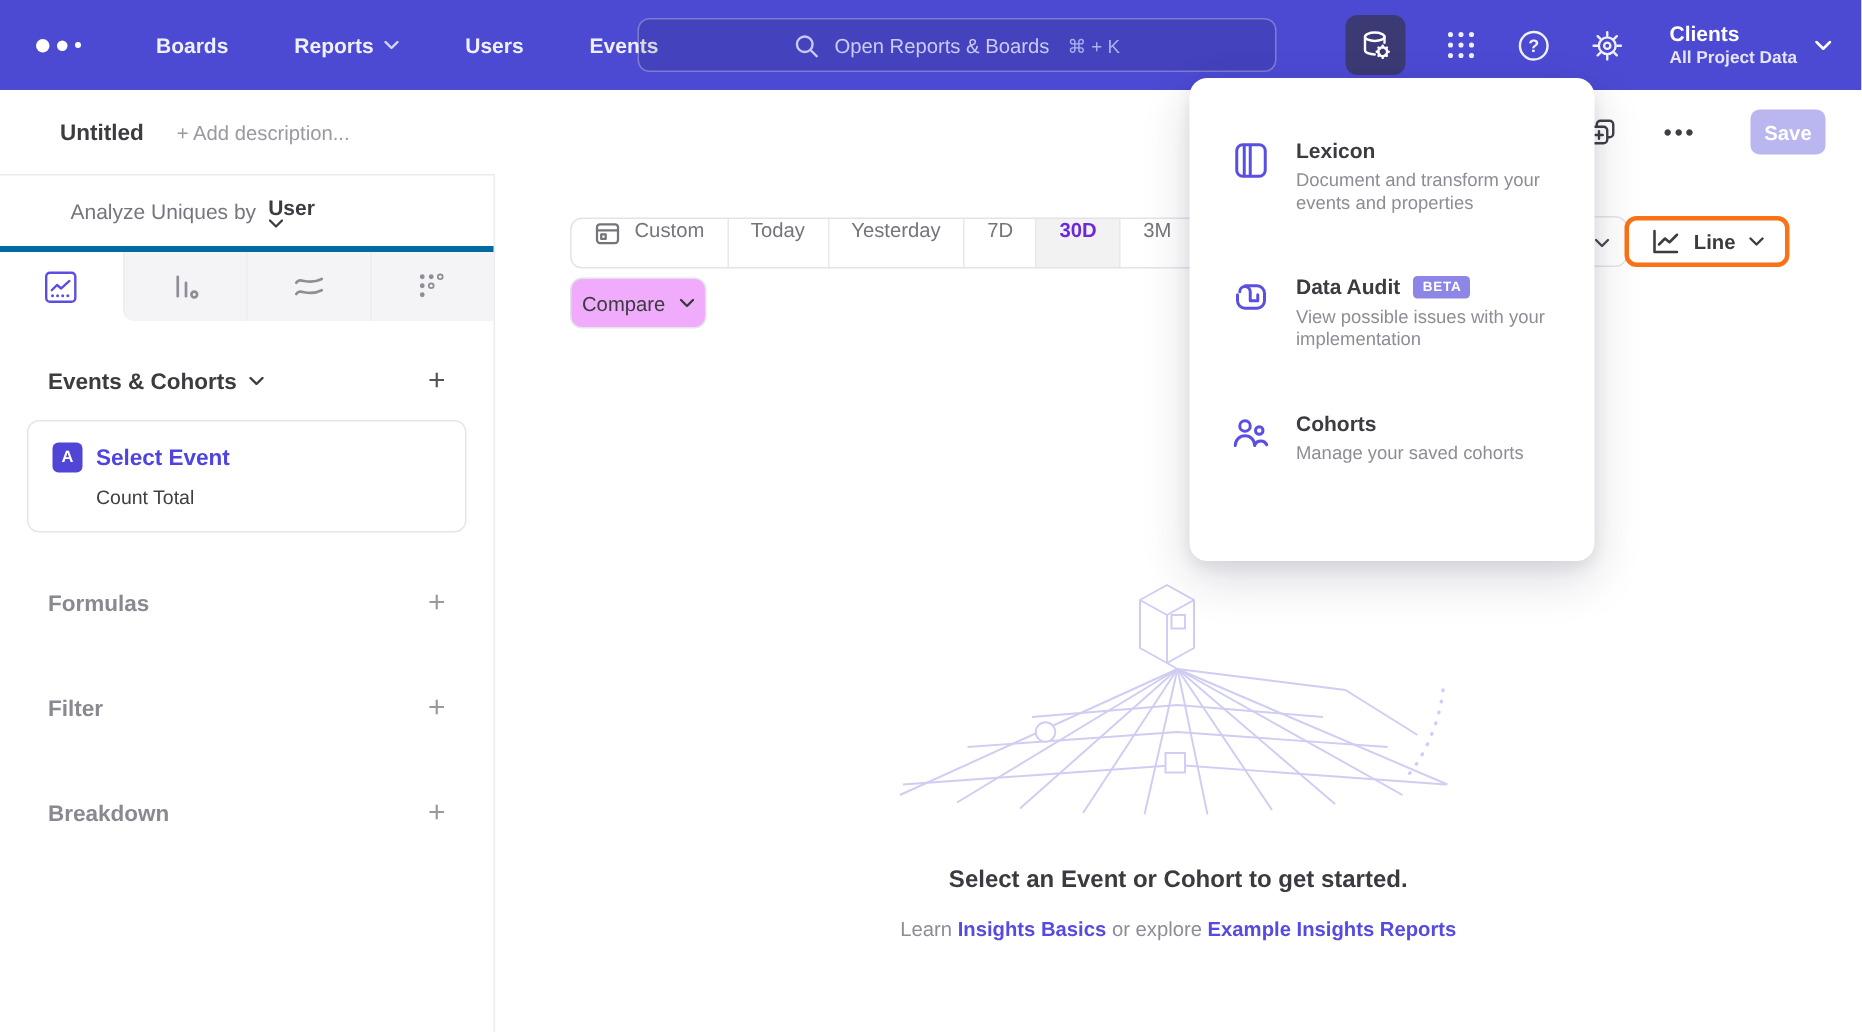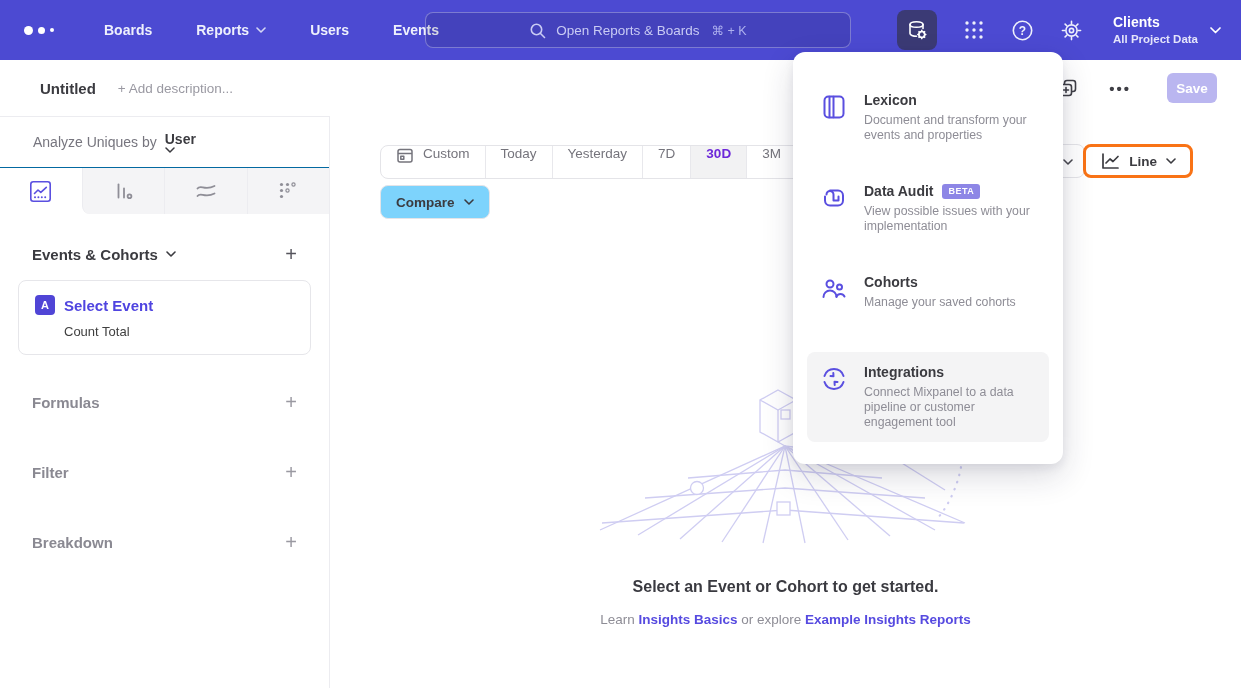--- a/index.html
+++ b/index.html
@@ -35,21 +35,21 @@
   .report-desc { font-size:13.5px; color:#9a99a2; margin-left:22px; cursor:text; }
   .header-right { margin-left:auto; display:flex; align-items:center; }
   .hdr-icon { color:#3f3f46; display:flex; align-items:center; cursor:pointer; }
   .ellipsis { font-size:15px; letter-spacing:2px; color:#3f3f46; margin:0 36px 0 30px; cursor:pointer; font-weight:700; }
   .save-btn { width:50px; height:30px; border:none; border-radius:6px; background:#bab6f0; color:#fff; font-family:inherit;
     font-size:13.5px; font-weight:700; cursor:default; }
 
   
   .body { display:flex; height:572px; }
   .sidebar { width:330px; flex:none; border-right:1px solid #ececf0; border-top:1px solid #ececf0; background:#fff; }
-  .analyze-row { height:51px; display:flex; align-items:center; padding:0 33px; border-bottom:1px solid #0369a1; font-size:14px; }
+  .analyze-row { height:51px; display:flex; align-items:center; padding:0 47px; border-bottom:4px solid #0369a1; font-size:14px; }
   .analyze-label { color:#76757e; margin-right:8px; }
   .analyze-value { color:#3b3b40; font-weight:700; display:flex; align-items:flex-start; cursor:pointer;flex-direction:column; }
   .chart-tabs { display:flex; height:46px; }
   .chart-tab { flex:1; display:flex; align-items:center; justify-content:center; cursor:pointer; color:#8f8e97; background:#f4f4f6; border-left:1px solid #ececf0; }
   .chart-tab:first-child { border-left:none; }
   .chart-tab.selected { background:#fff; color:#5a4fe0; border-bottom-left-radius:0; }
   .chart-tab:nth-child(2){ border-bottom-left-radius:8px; }
   .events-header { margin:30px 32px 0; display:flex; align-items:center; justify-content:space-between; }
   .events-title { font-size:15px; font-weight:700; color:#3b3b40; display:flex; align-items:center; gap:8px; cursor:pointer; }
   .plus { font-size:20px; font-weight:400; color:#55545c; cursor:pointer; line-height:1; }
@@ -66,21 +66,21 @@
 
   
   .main { flex:1; position:relative; background:#fff; }
   .seg-control { position:absolute; left:50px; top:29px; display:inline-flex; height:34px; border:1px solid #e4e4e8;
     border-radius:8px; background:#fff; overflow:hidden; z-index:2; }
   .seg { display:flex; gap:9px; padding:0 15px; font-size:13.5px; color:#75747c; cursor:pointer;
     border-left:1px solid #e8e8ec; white-space:nowrap; }
   .seg:first-child { border-left:none; }
   .seg.sel { background:#f2f2f3; color:#6d28d9; font-weight:700; }
   .compare-btn { position:absolute; left:50px; top:69px; height:34px; display:inline-flex; align-items:center; gap:9px;
-    padding:0 15px; border:1px solid #e4e4e8; border-radius:8px; background:#7dd3fc; font-size:13.5px; font-weight:700;
+    padding:0 7px; border:1px solid #e4e4e8; border-radius:8px; background:#f0abfc; font-size:13.5px; font-weight:400;
     color:#3b3b40; cursor:pointer; z-index:2; }
   .interval-btn { position:absolute; left:660px; top:28px; width:95px; height:34px; border:1px solid #e4e4e8; border-radius:8px;
     background:#fff; z-index:1; cursor:pointer; }
   .interval-btn svg { position:absolute; right:11px; top:14px; color:#4a4a50; }
   .line-btn { position:absolute; right:48px; top:28px; height:34px; display:inline-flex; align-items:center; gap:9px;
     padding:0 14px; border:3px solid #f97316; border-radius:8px; background:#fff; font-size:13.5px; font-weight:600;
     color:#3b3b40; cursor:pointer; z-index:2; }
   .illustration { position:absolute; left:260px; top:264px; z-index:0; pointer-events:none; }
   .empty-title { position:absolute; left:0; right:0; top:462px; text-align:center; font-size:16px; font-weight:700; color:#3a3a40; }
   .empty-sub { position:absolute; left:0; right:0; top:496px; text-align:center; font-size:13.5px; color:#8e8d96; }
@@ -414,31 +414,15 @@
         </svg>
       </span>
       <div>
         <div class="menu-title-row">
           <span class="menu-title">Cohorts</span>
         </div>
         <div class="menu-desc">Manage your saved cohorts</div>
       </div>
     </div>
 
-    <div class="menu-item highlighted">
-      <span class="menu-icon">
-        <svg width="26" height="26" viewBox="0 0 26 26" fill="none" stroke="currentColor" stroke-width="2" stroke-linecap="round" stroke-linejoin="round">
-          <path d="M3.5 10a10 10 0 0 1 19 0"></path>
-          <path d="M22.5 16a10 10 0 0 1-19 0"></path>
-          <path d="M9.5 10l3 .2-.2-3.2"></path>
-          <path d="M16.5 16l-3-.2.2 3.2"></path>
-        </svg>
-      </span>
-      <div>
-        <div class="menu-title-row">
-          <span class="menu-title">Integrations</span>
-        </div>
-        <div class="menu-desc">Connect Mixpanel to a data pipeline or customer engagement tool</div>
-      </div>
-    </div>
 
   </div>
 </div>
 
 </body></html>

